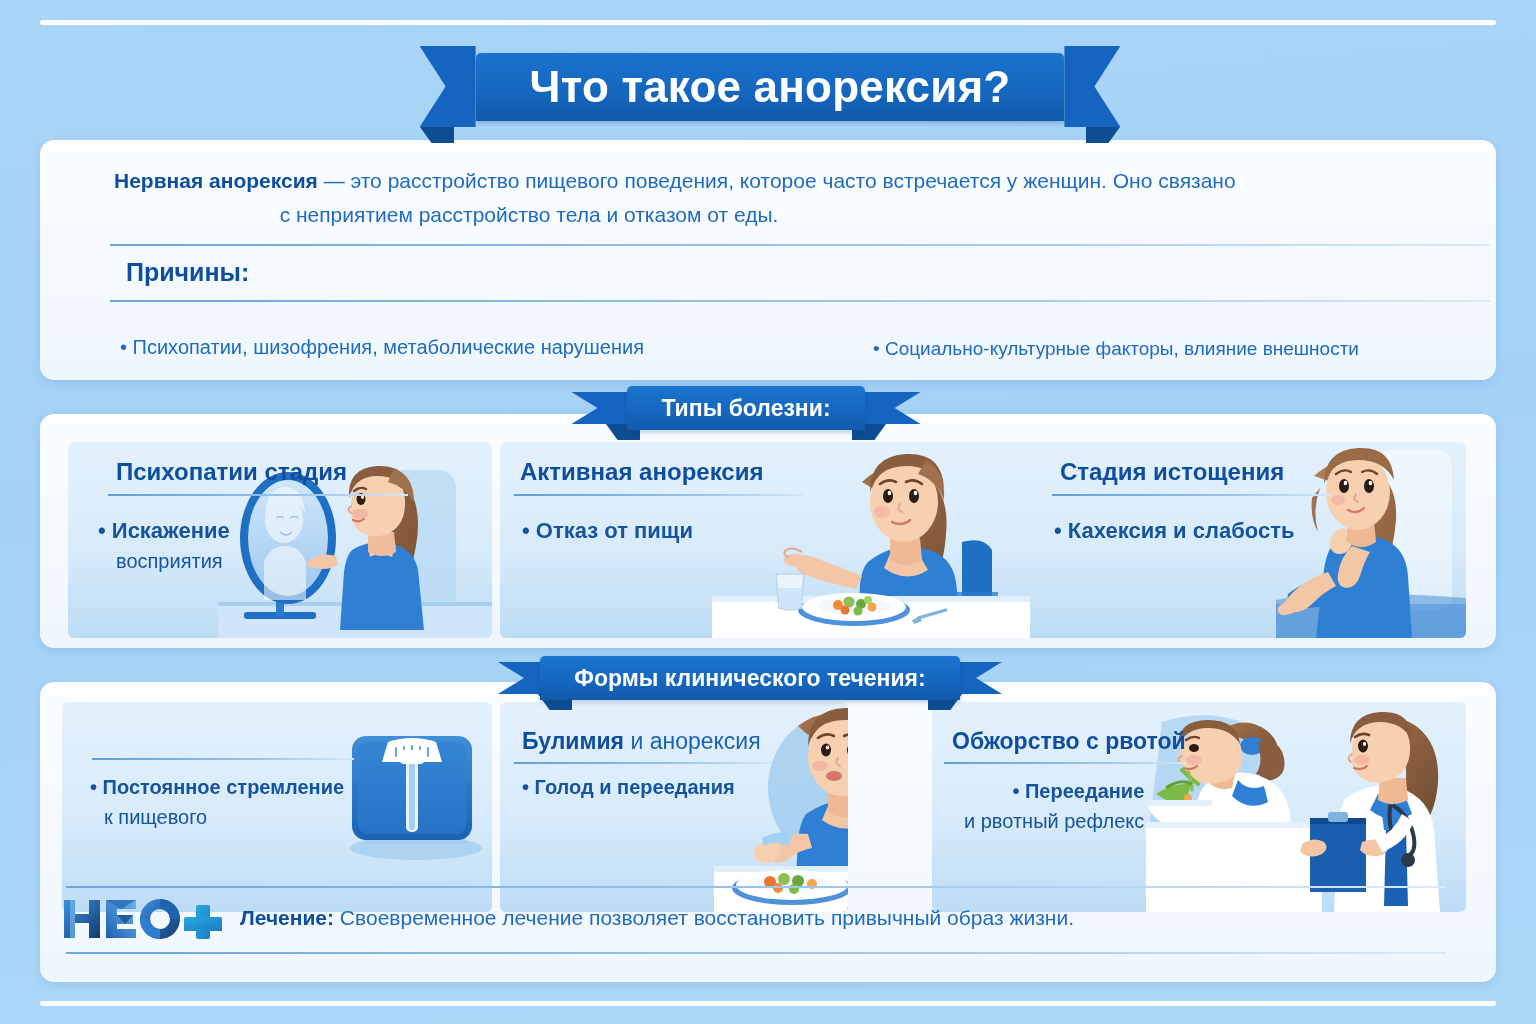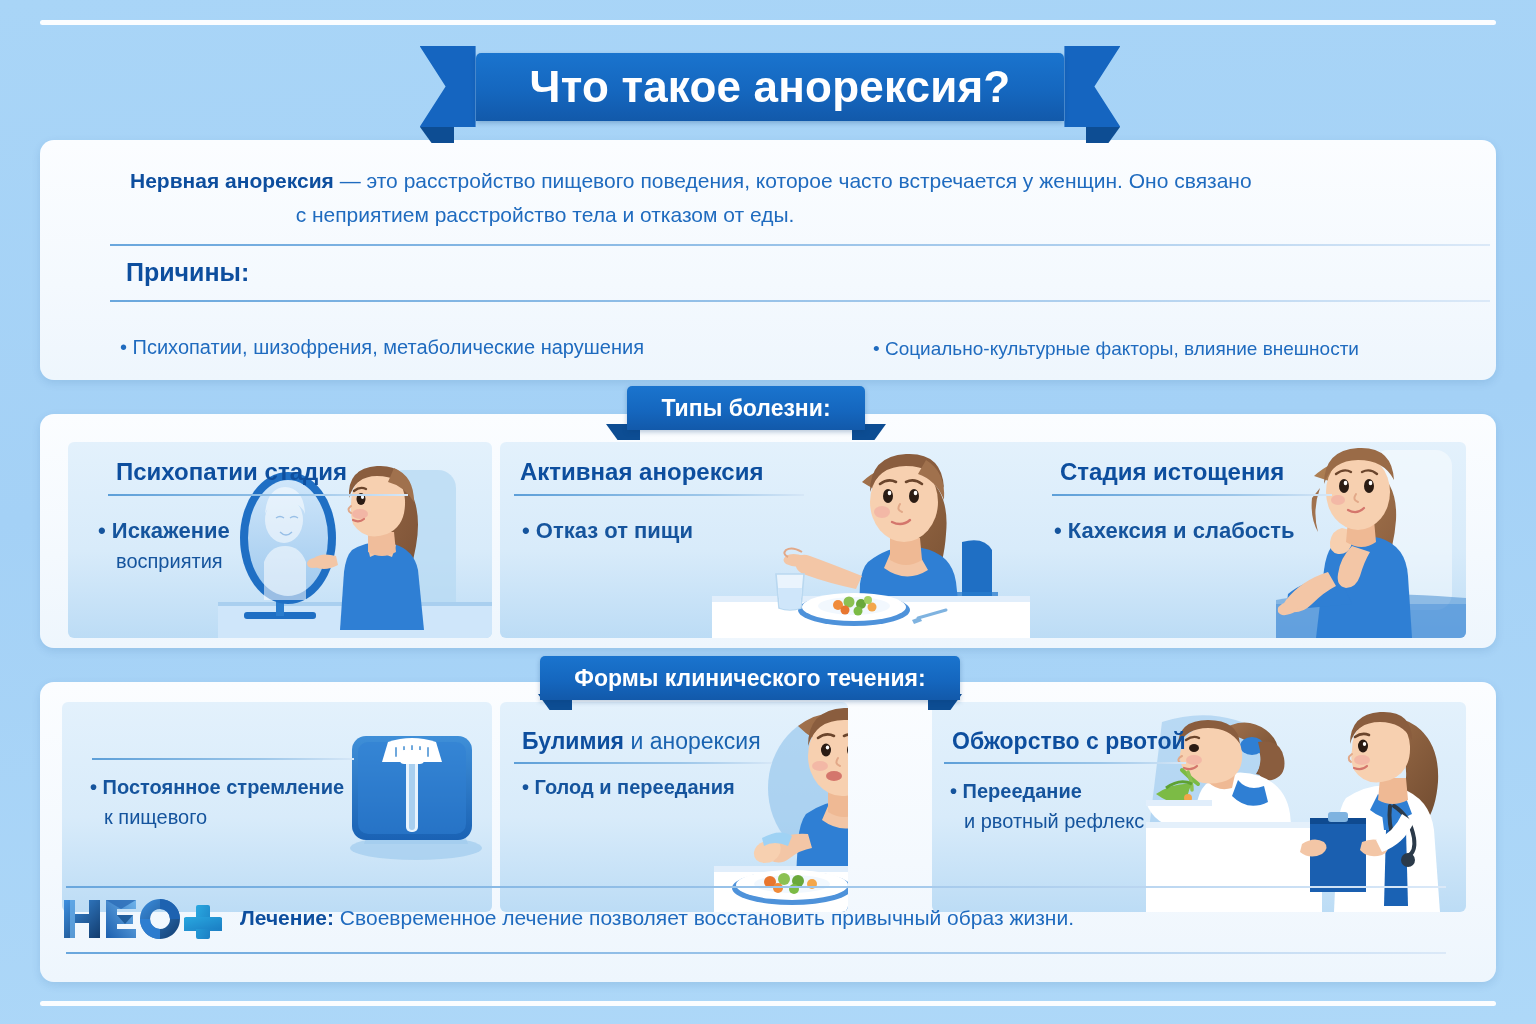--- a/index.html
+++ b/index.html
@@ -43,39 +43,39 @@
     position: absolute; bottom: -16px; width: 34px; height: 16px; background: #0d4d93; z-index: 1;
   }
   .ribbon .fold.l { left: 40px; clip-path: polygon(0 0, 100% 0, 100% 100%, 34% 100%); }
   .ribbon .fold.r { right: 40px; clip-path: polygon(0 0, 100% 0, 66% 100%, 0 100%); }
 
   
   #title-ribbon { left: 380px; top: 46px; width: 780px; height: 81px; }
   #title-ribbon .plate { font-size: 44px; line-height: 68px; padding: 0 54px; letter-spacing: .2px; }
 
   
-  .sec-ribbon { height: 32px; flex-direction: column; }
+  .sec-ribbon { height: 32px; }
   .sec-ribbon .plate { font-size: 23px; line-height: 44px; padding: 0 34px; }
   #ribbon-types { left: 566px; top: 392px; width: 360px; }
   #ribbon-forms { left: 498px; top: 662px; width: 504px; }
 
   
   .panel {
     position: absolute;
     background: linear-gradient(180deg, #fbfdff 0%, #f4f9fe 60%, #eef6fd 100%);
     border-radius: 14px;
     box-shadow: 0 3px 9px rgba(25,80,140,.13);
   }
   #panel-intro  { left: 40px; top: 140px; width: 1456px; height: 240px; }
   #panel-types  { left: 40px; top: 414px; width: 1456px; height: 234px; }
   #panel-forms  { left: 40px; top: 682px; width: 1456px; height: 300px; }
 
   
   .intro-text {
-    position: absolute; left: 50px; top: 24px; width: 1380px;
+    position: absolute; left: 34px; top: 24px; width: 1380px;
     font-size: 21px; color: #1f6bbf; line-height: 34px; text-align: center;
   }
   .intro-text .lead { font-weight: 700; color: #0d4e9e; }
   .intro-text .l1 { display: block; text-align: left; padding-left: 40px; }
   .intro-text .l2 { display: block; text-align: center; padding-right: 470px; }
 
   .hr-line {
     position: absolute; height: 2px;
     background: linear-gradient(90deg, #6aa7dd 0%, #aecfee 70%, #dbe9f8 100%);
   }
@@ -125,21 +125,21 @@
   #card-t1 .divider { left: 14px; top: 52px; width: 290px; }
   #card-t1 .bullet { left: 22px; top: 76px; font-size: 22px; }
 
   #card-t2 h3 { left: 22px; top: 16px; font-size: 24px; }
   #card-t2 .divider { left: 14px; top: 52px; width: 280px; }
   #card-t2 .bullet { left: 16px; top: 76px; font-size: 22px; }
 
   
   #card-f0 { left: 62px; top: 702px; width: 430px; height: 210px; }
   #card-f1 { left: 500px; top: 702px; width: 348px; height: 210px; }
-  #card-f2 { left: 932px; top: 702px; width: 534px; height: 210px; }
+  #card-f2 { left: 932px; top: 702px; width: 534px; height: 210px; text-align: right; }
 
   #card-f0 h3 { left: 38px; top: 22px; font-size: 23px; }
   #card-f0 .divider { left: 30px; top: 56px; width: 262px; }
   #card-f0 .bullet { left: 28px; top: 70px; font-size: 20px; line-height: 30px; }
   #card-f0 .bullet .b2 { font-size: 20px; padding-left: 14px; }
 
   #card-f1 h3 { left: 22px; top: 26px; font-size: 23px; }
   #card-f1 .divider { left: 14px; top: 60px; width: 258px; }
   #card-f1 .bullet { left: 22px; top: 74px; font-size: 20px; }
 

